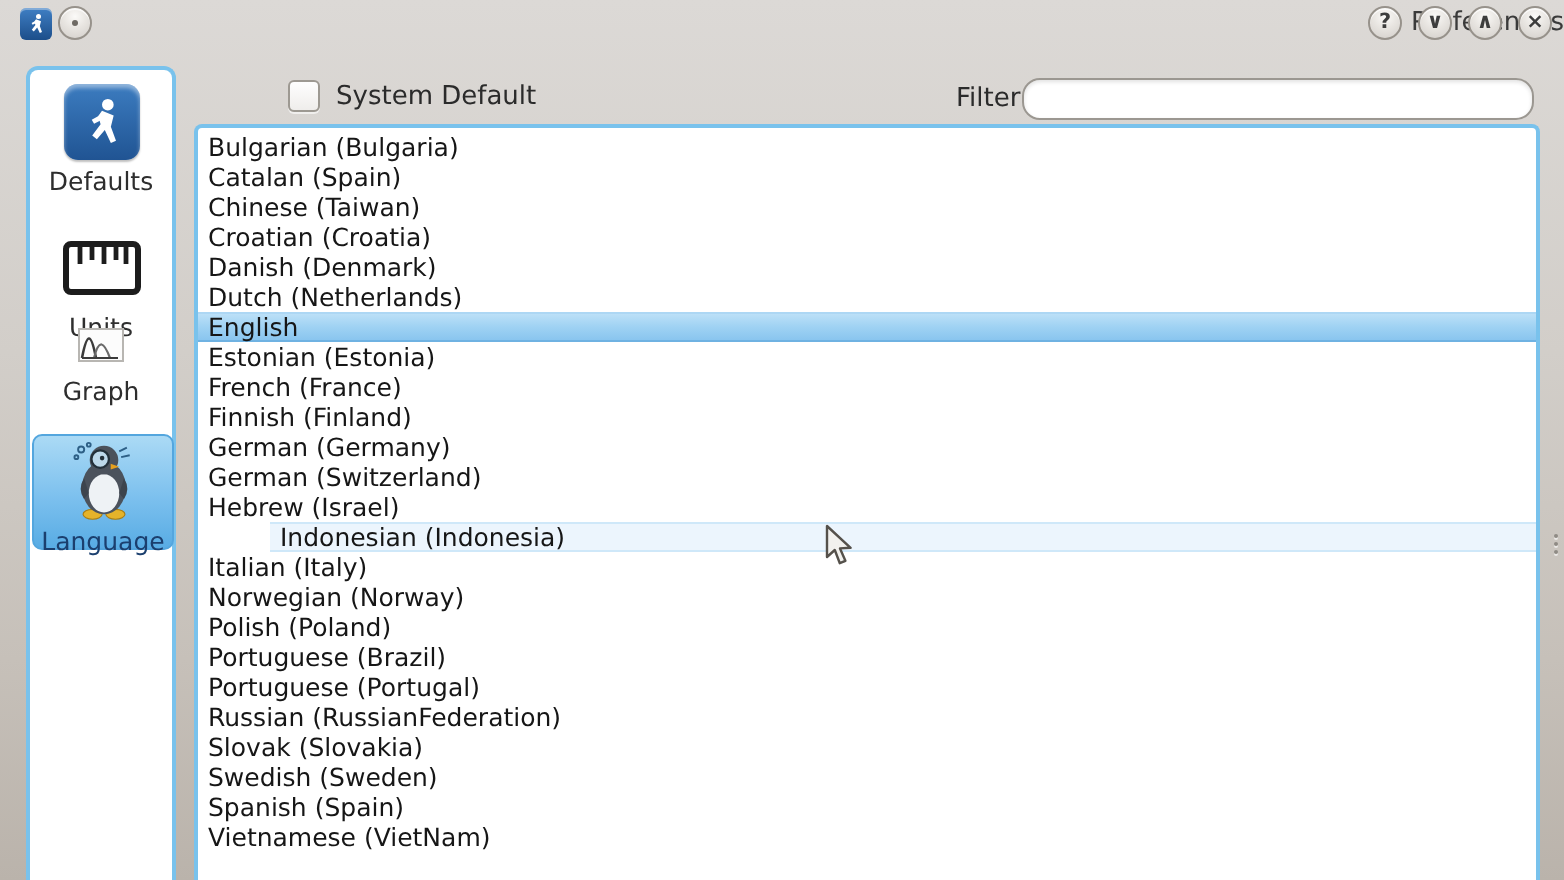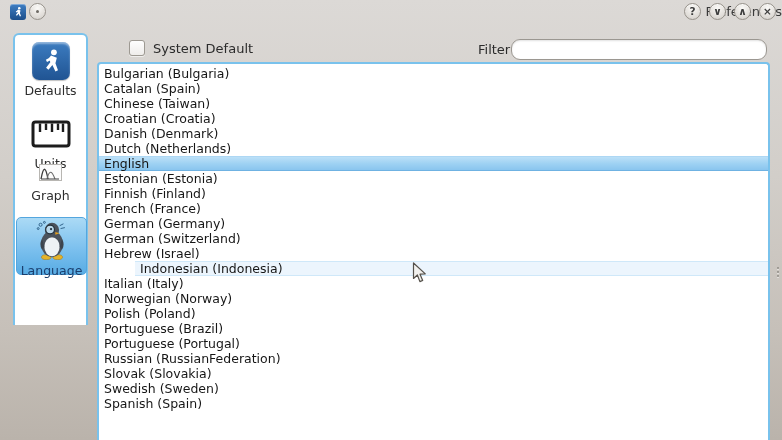--- a/index.html
+++ b/index.html
@@ -25,21 +25,21 @@
     box-shadow:inset 0 1px 0 rgba(255,255,255,.7);
   }
   .pin-btn { position:absolute; left:29px; top:3px; }
   .pin-btn::after { content:""; display:block; width:3px; height:3px; border-radius:50%;
     background:#6e6a64; margin:6px auto 0; }
   .win-title { position:absolute; top:4px; left:0; right:0; text-align:right;
     font-size:13px; color:#3a3a3a; }
   .win-btns { position:absolute; right:6px; top:3px; display:flex; gap:8px; }
   
   .sidebar {
-    position:absolute; left:13px; top:33px; width:75px; height:292px;
+    position:absolute; left:13px; top:33px; width:75px; height:407px;
     background:#fff; border:2px solid #79c2ec; border-bottom:none;
     border-radius:6px 6px 0 0;
   }
   .side-item { position:absolute; left:0; width:71px; text-align:center; cursor:default; }
   .side-label { font-size:12.5px; color:#2e2e2e; }
   .it-defaults { top:7px; }
   .defaults-badge { width:38px; height:38px; margin:0 auto 3px; border-radius:7px;
     background:linear-gradient(#3c7cc0 0%,#205493 100%);
     box-shadow:inset 0 2px 2px rgba(255,255,255,.45), 0 1px 1px rgba(0,0,0,.25);
     display:flex; align-items:center; justify-content:center; }
@@ -48,21 +48,21 @@
   .it-graph { top:129px; }
   .it-graph svg { display:block; margin:0 auto 7px; }
   .it-language {
     top:182px; left:1px; width:71px; height:58px; border-radius:5px;
     background:linear-gradient(#abdaf5 0%,#7cc0ee 55%,#58acе4 100%);
     background:linear-gradient(#abdaf5 0%,#7cc0ee 55%,#58ace4 100%);
     border:1px solid #54a6de; padding-top:2px;
   }
   .it-language .side-label { color:#1b3f6e; }
   
-  .checkbox-field { position:absolute; left:101px; top:40px; display:flex; align-items:center;padding-left:28px; }
+  .checkbox-field { position:absolute; left:116px; top:40px; display:flex; align-items:center;padding-left:28px; }
   .checkbox {
     width:16px; height:16px; border:1px solid #9d9992; border-radius:3px;
     background:linear-gradient(#fefefe,#efedeb); box-shadow:0 1px 0 rgba(255,255,255,.6);
   }
   .checkbox-label { margin-left:8px; font-size:13px; color:#2b2b2b; }
   .filter-label { position:absolute; left:478px; top:42px; font-size:13px; color:#2b2b2b;text-align:center; }
   .filter-input {
     position:absolute; left:511px; top:39px; width:256px; height:21px;
     border:1px solid #9b9791; border-radius:9px; background:#fff;
     font-family:inherit; font-size:12.5px; padding:0 8px; outline:none;
@@ -212,25 +212,25 @@
 
       <div class="row selected">
         <span>English</span>
       </div>
 
       <div class="row">
         <span>Estonian (Estonia)</span>
       </div>
 
       <div class="row">
+        <span>French (France)</span>
+      </div>
+
+      <div class="row">
         <span>Finnish (Finland)</span>
-      </div>
-
-      <div class="row">
-        <span>French (France)</span>
       </div>
 
       <div class="row">
         <span>German (Germany)</span>
       </div>
 
       <div class="row">
         <span>German (Switzerland)</span>
       </div>
 
@@ -271,20 +271,23 @@
       </div>
 
       <div class="row">
         <span>Swedish (Sweden)</span>
       </div>
 
       <div class="row">
         <span>Spanish (Spain)</span>
       </div>
 
+      <div class="row">
+        <span>Vietnamese (VietNam)</span>
+      </div>
 
   </div>
 
   <div class="grip-dots">
     <span></span>
       <span></span>
       <span></span>
   </div>
 
   <div class="cursor">

